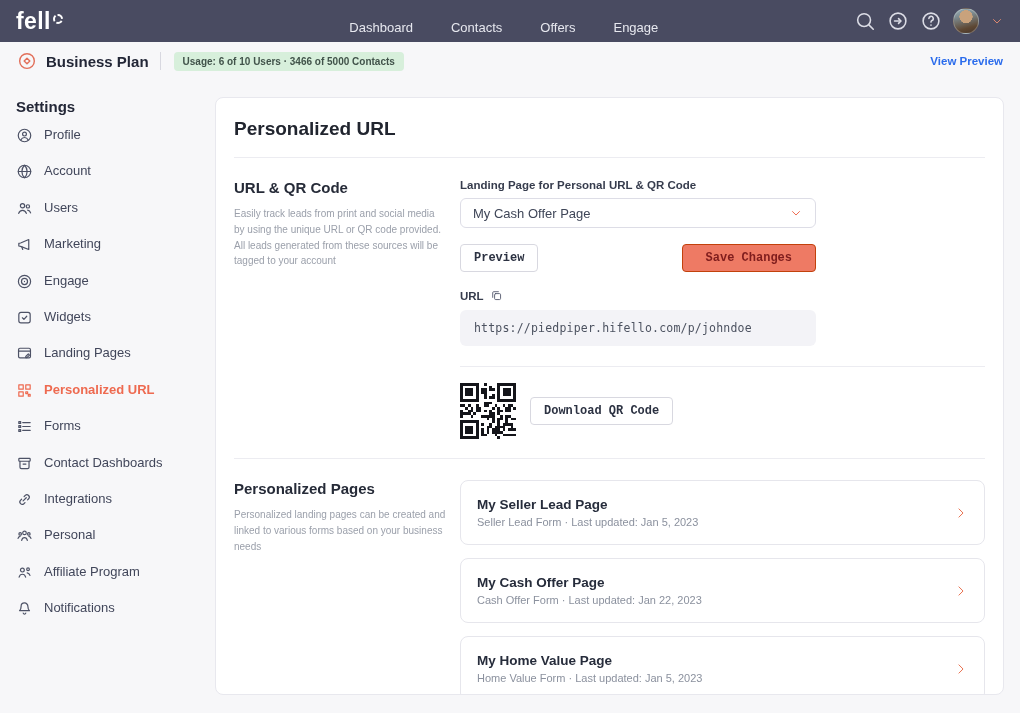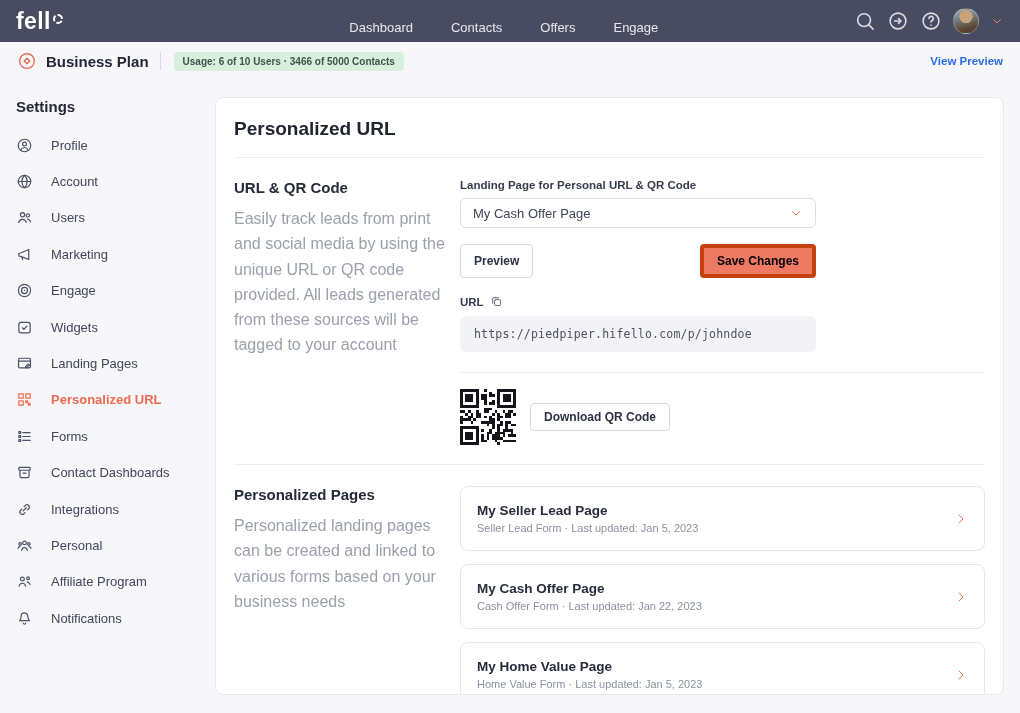--- a/index.html
+++ b/index.html
@@ -49,54 +49,54 @@
   .vert-divider { width:1px; height:18px; background:#d8d8e0; margin-right:13px; }
   .usage-badge { background:#d7efdb; color:#41534a; font-size:10px; font-weight:700;
     padding:4px 9px; border-radius:4px; }
   .view-details { margin-left:auto; color:#2b6cec; font-size:11.5px; font-weight:700;
     cursor:pointer; }
 
   
   .layout { display:flex; }
   .sidebar { width:215px; flex-shrink:0; padding:18px 8px 0 16px; }
   .sidebar-title { font-size:15px; font-weight:700; margin-bottom:12px; }
-  .side-item { display:flex; align-items:center; gap:18px; height:36.4px;
+  .side-item { display:flex; gap:11px; height:36.4px;
     font-size:13px; color:#41465a; cursor:pointer; }
   .side-item .s-ic { width:17px; height:17px; color:#4d5266; flex-shrink:0; }
   .side-item .s-ic svg { width:17px; height:17px; }
   .side-item.active { color:#ee6a50; font-weight:700; }
   .side-item.active .s-ic { color:#ee6a50; }
 
   .content { flex:1; padding:17px 16px 0 0; }
   .card { background:#fff; border:1px solid #e8e8ee; border-radius:8px;
     padding:20px 18px 0; height:598px; overflow:hidden; }
   .card-title { font-size:19px; font-weight:700; color:#21252f; margin-bottom:17px; }
   .divider { border:none; border-top:1px solid #ececf1; }
 
   .two-col { display:flex; gap:14px; padding:21px 0 0; }
   .col-left { width:212px; flex-shrink:0; }
   .sec-heading { font-size:15px; font-weight:700; color:#262b38; margin-bottom:10px; }
-  .sec-desc { font-size:16px; color:#9ba0ab; line-height:1.58; }
+  .sec-desc { font-size:10px; color:#9ba0ab; line-height:1.58; }
   .col-right { flex:1; }
 
   .field-label { font-size:11.5px; font-weight:700; color:#363c4d; margin-bottom:7px; }
   .select { width:356px; height:30px; border:1px solid #dddde6; border-radius:6px;
     background:#fff; display:flex; align-items:center; justify-content:space-between;
     padding:0 12px; font-size:13px; color:#3f4658; cursor:pointer; }
   .select .sel-chev { width:14px; height:14px; color:#ee6a50; }
   .select .sel-chev svg { width:14px; height:14px; }
 
   .btn-row { width:356px; display:flex; justify-content:space-between;
     margin:16px 0 17px; }
   .btn { font-size:12px; font-weight:700; border-radius:4px; cursor:pointer;
-    font-family:Liberation Sans, sans-serif;text-align:center; }
+    font-family:Liberation Mono, monospace;text-align:center; }
   .btn-outline { background:#fff; border:1px solid #d8d8e0; color:#2c3242;
     padding:6px 13px; }
-  .btn-primary { background:#ee7a64; border:4px solid #c2410c; color:#000000;
-    padding:6px 13px; }
+  .btn-primary { background:#ee7a64; border:1px solid #c2410c; color:#7f1d1d;
+    padding:6px 23px; }
 
   .url-label-row { display:flex; align-items:center; gap:6px; margin-bottom:8px; }
   .copy-ic { width:13px; height:13px; color:#565c6f; cursor:pointer; }
   .copy-ic svg { width:13px; height:13px; }
   .url-box { width:356px; background:#f3f3f7; border-radius:6px; padding:11px 14px;
     font-family:"DejaVu Sans Mono", monospace; font-size:11.5px; color:#4c5260;
     letter-spacing:.2px; }
 
   .sub-divider { margin:20px 0 16px; }
   .qr-row { display:flex; align-items:center; gap:14px; }

